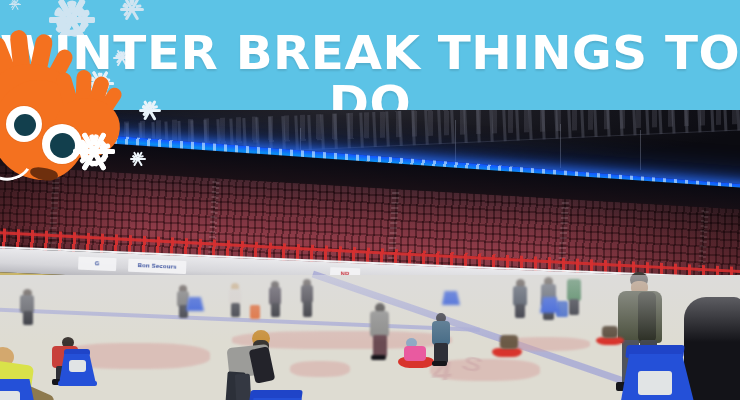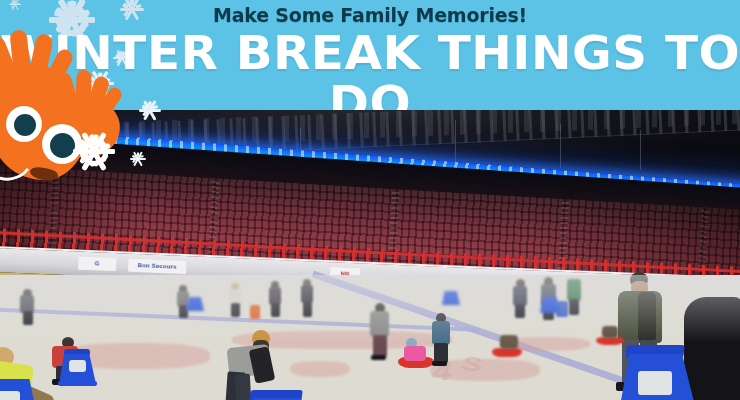--- a/index.html
+++ b/index.html
@@ -480,21 +480,20 @@
       <div class="flake flake2"></div>
       <div class="flake flake2" style="transform:rotate(60deg);"></div>
       <div class="flake flake2" style="transform:rotate(120deg);"></div>
     </div>
     <div class="snow" style="left:104px;top:48px;width:18px;height:18px;color:#dcebf6;">
       <div class="flake"></div>
       <div class="flake" style="transform:rotate(60deg);"></div>
       <div class="flake" style="transform:rotate(120deg);"></div>
     </div>
 
-    <div class="kicker">Make Some Family Memories!</div>
     <div class="bigtitle">WINTER BREAK THINGS TO DO</div>
   </div>
 
   <div class="snow" style="position:absolute;left:52px;top:128px;width:42px;height:42px;color:#ffffff;z-index:5;">
     <div class="flake"></div>
     <div class="flake" style="transform:rotate(60deg);"></div>
     <div class="flake" style="transform:rotate(120deg);"></div>
     <div class="flake flake2"></div>
     <div class="flake flake2" style="transform:rotate(60deg);"></div>
     <div class="flake flake2" style="transform:rotate(120deg);"></div>

